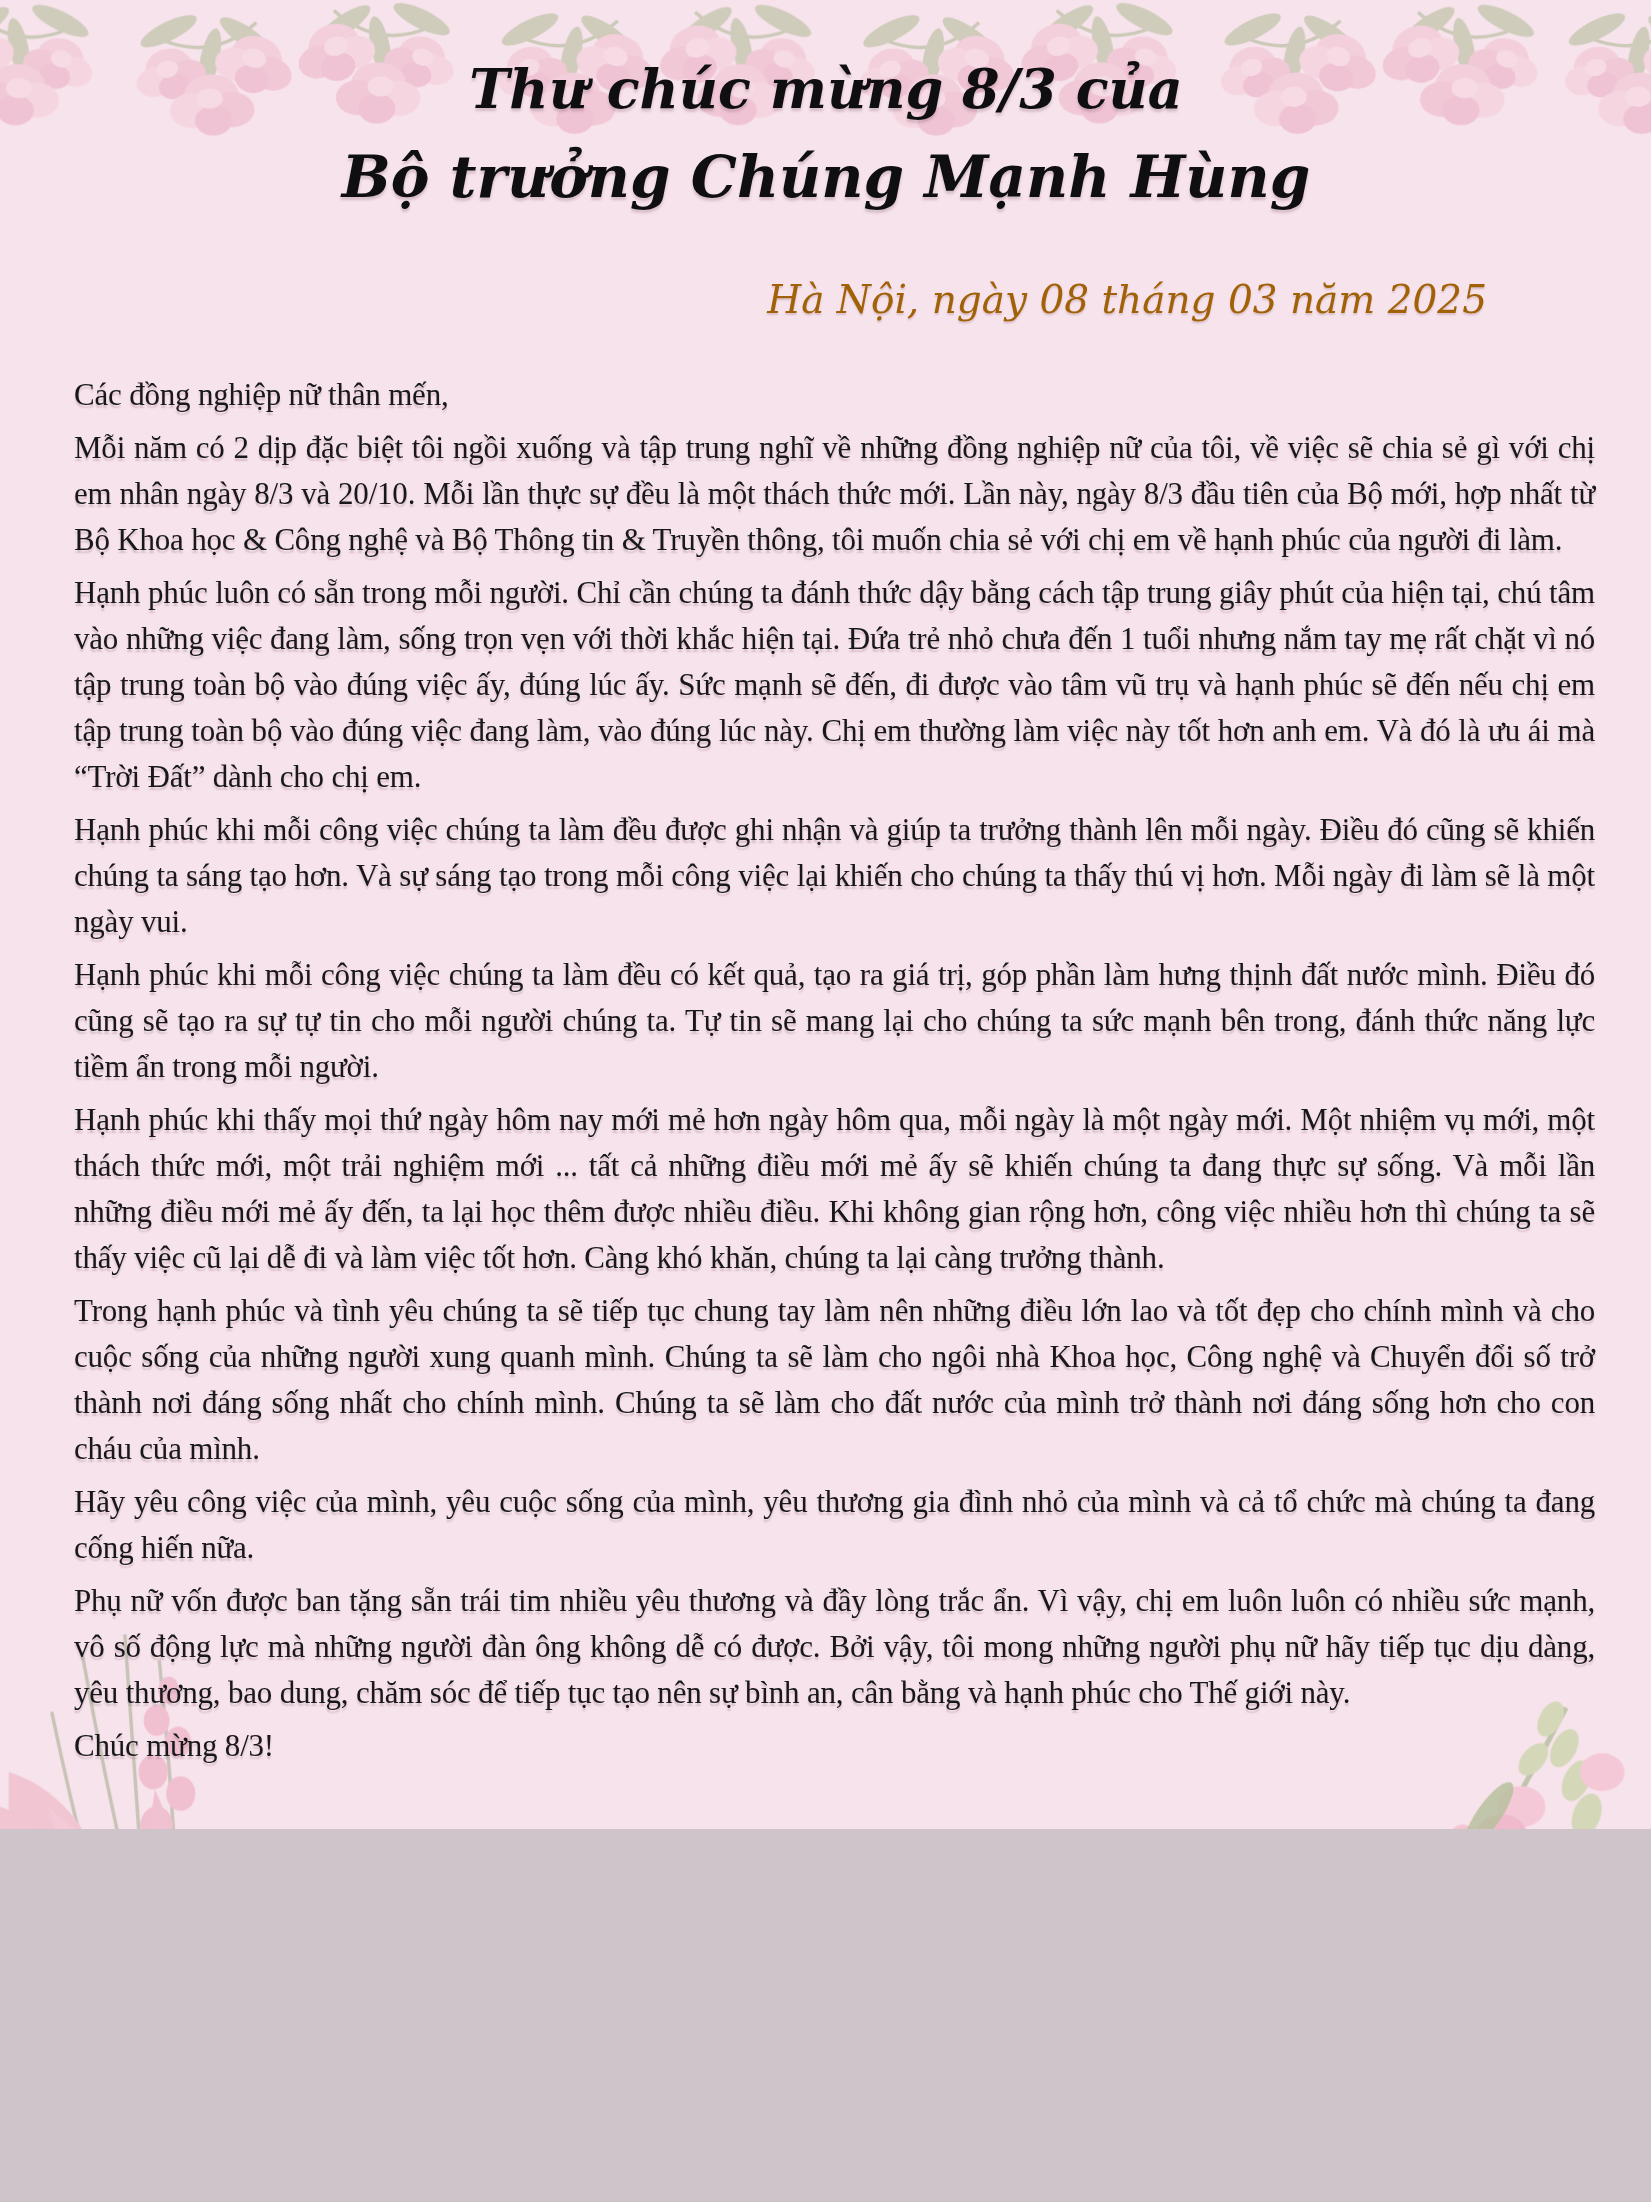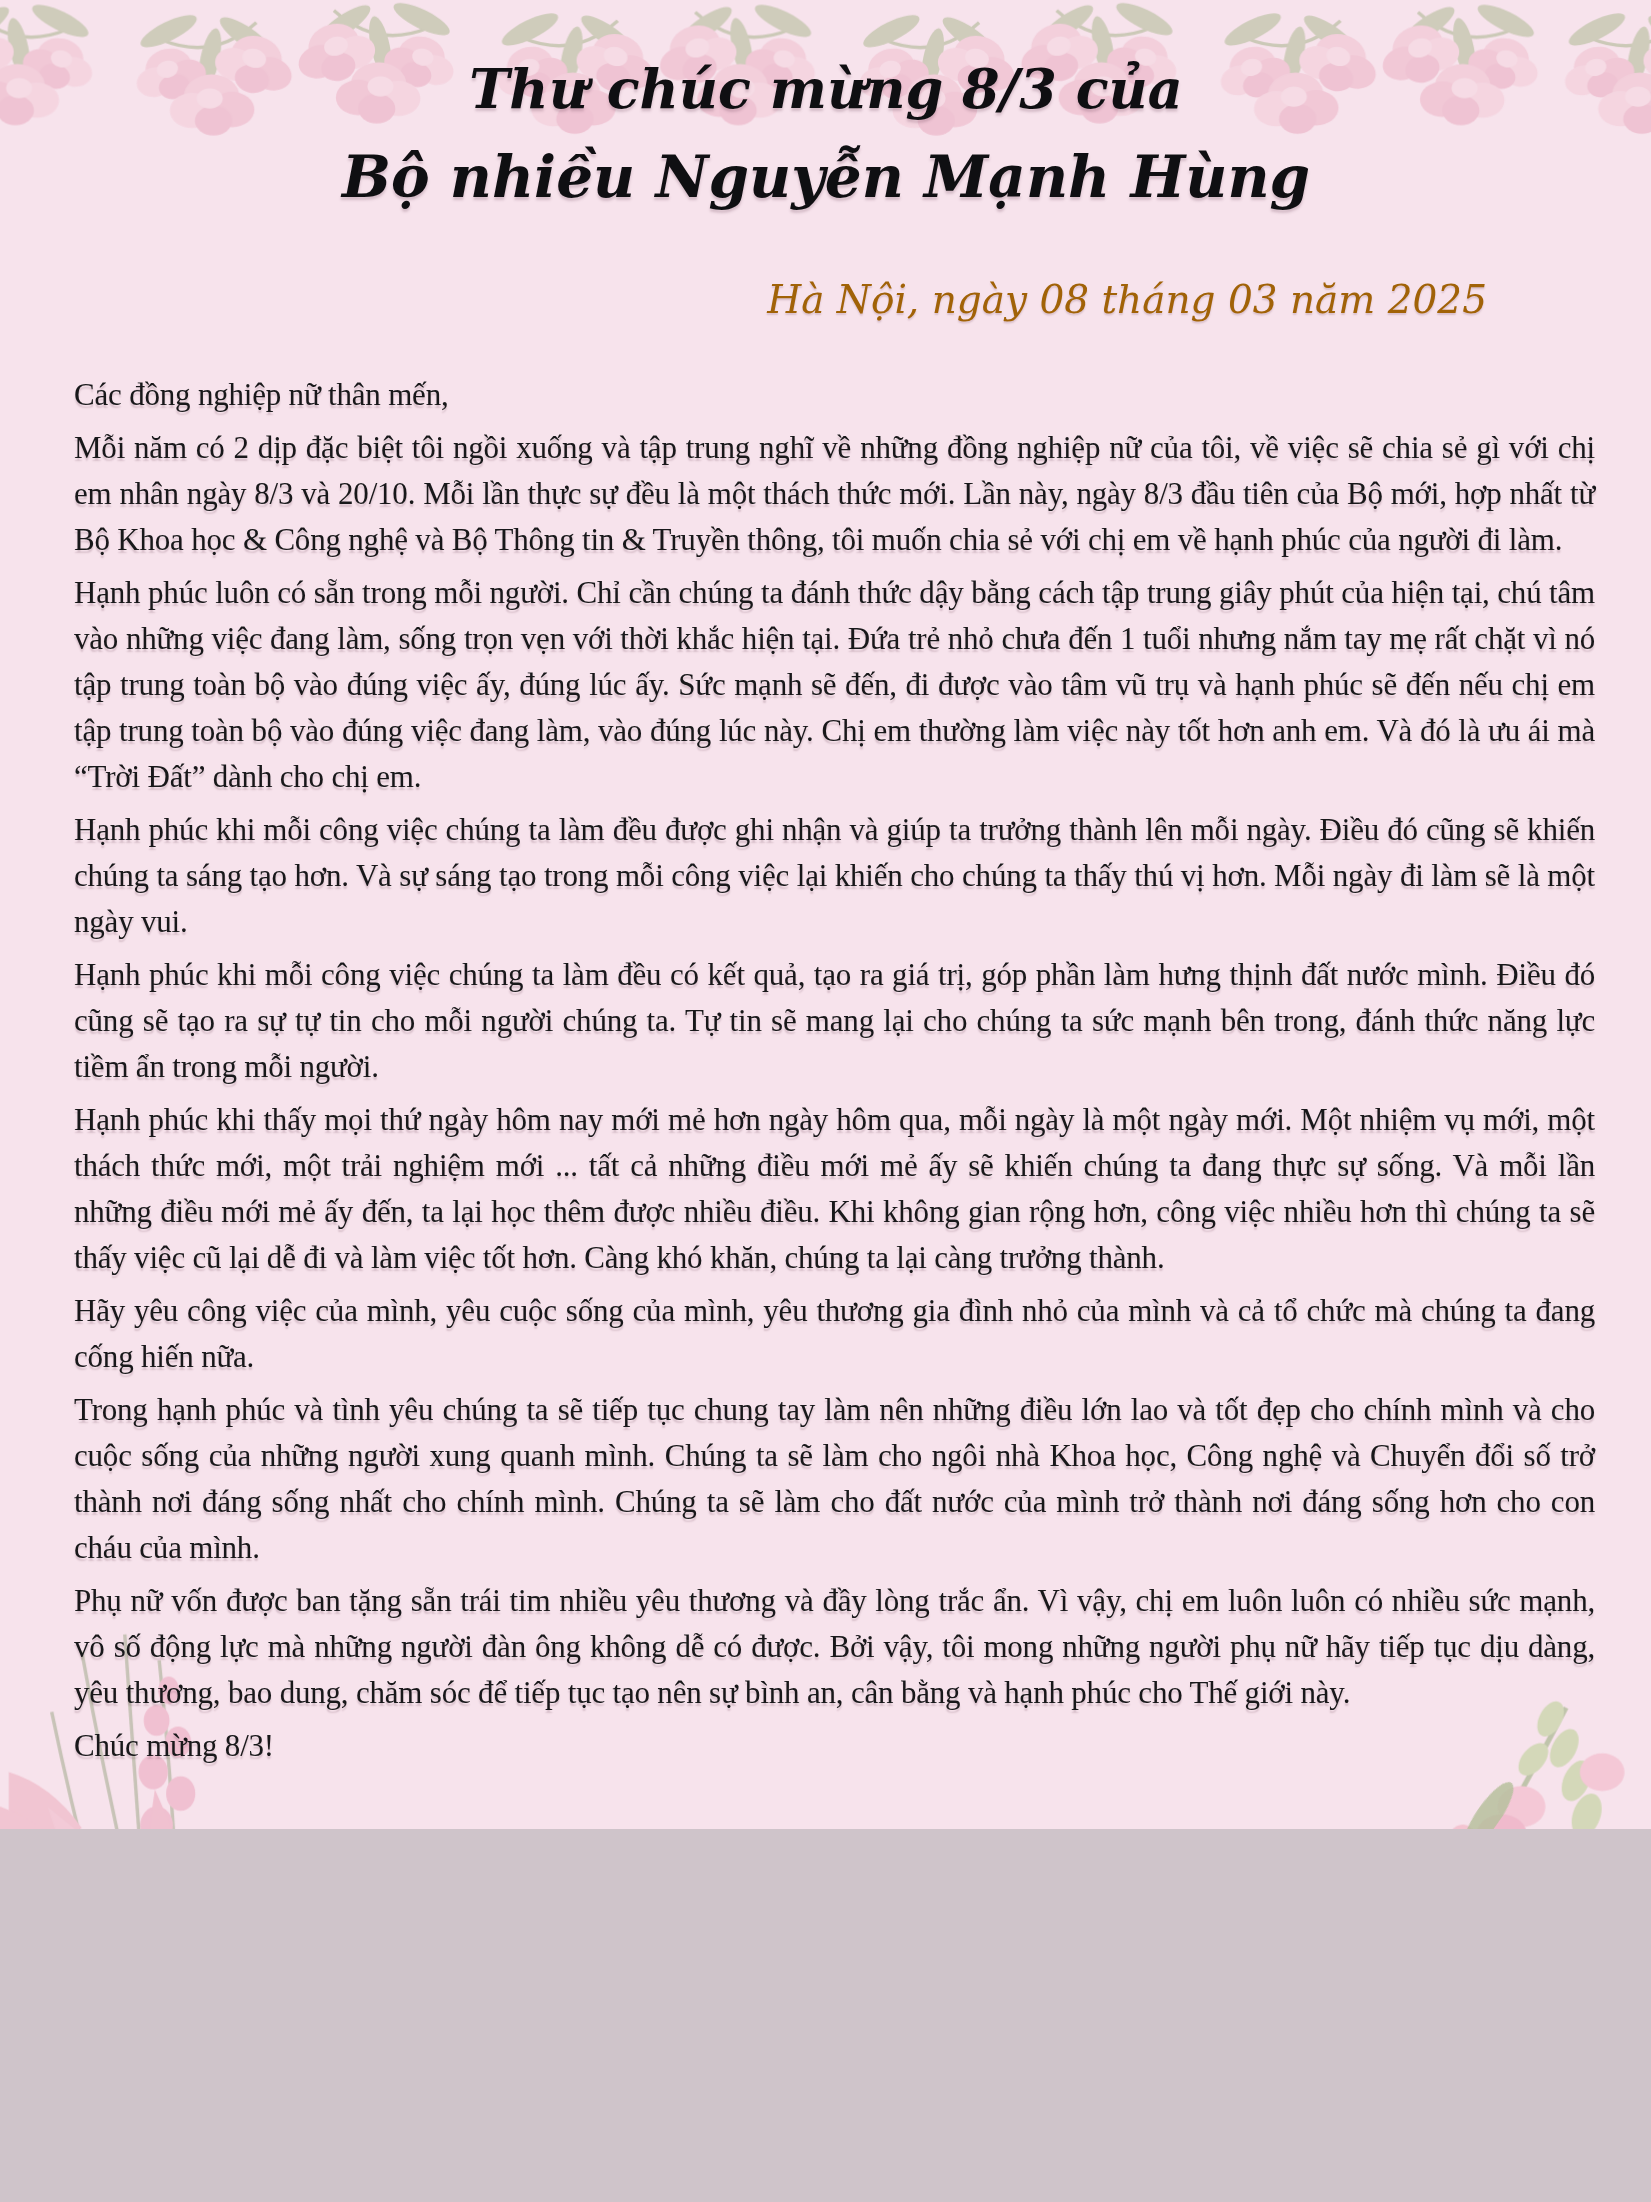--- a/index.html
+++ b/index.html
@@ -315,34 +315,34 @@
         <ellipse cx="200" cy="600" rx="60" ry="20" transform="rotate(-20 200 600)"></ellipse>
         <ellipse cx="400" cy="560" rx="55" ry="18" transform="rotate(30 400 560)"></ellipse>
         <ellipse cx="480" cy="480" rx="48" ry="16" transform="rotate(70 480 480)"></ellipse>
         <ellipse cx="330" cy="170" rx="46" ry="14" transform="rotate(-55 330 170)"></ellipse>
       </g>
     </g>
   </svg>
 
   <div class="title">
     <div class="l1">Thư chúc mừng 8/3 của</div>
-    <div class="l2">Bộ nhiều Nguyễn Mạnh Hùng</div>
+    <div class="l2">Bộ trưởng Chúng Mạnh Hùng</div>
   </div>
 
   <div class="dateline">Hà Nội, ngày 08 tháng 03 năm 2025</div>
 
   <div class="letter">
     <p>Các đồng nghiệp nữ thân mến,</p>
     <p>Mỗi năm có 2 dịp đặc biệt tôi ngồi xuống và tập trung nghĩ về những đồng nghiệp nữ của tôi, về việc sẽ chia sẻ gì với chị em nhân ngày 8/3 và 20/10. Mỗi lần thực sự đều là một thách thức mới. Lần này, ngày 8/3 đầu tiên của Bộ mới, hợp nhất từ Bộ Khoa học &amp; Công nghệ và Bộ Thông tin &amp; Truyền thông, tôi muốn chia sẻ với chị em về hạnh phúc của người đi làm.</p>
     <p>Hạnh phúc luôn có sẵn trong mỗi người. Chỉ cần chúng ta đánh thức dậy bằng cách tập trung giây phút của hiện tại, chú tâm vào những việc đang làm, sống trọn vẹn với thời khắc hiện tại. Đứa trẻ nhỏ chưa đến 1 tuổi nhưng nắm tay mẹ rất chặt vì nó tập trung toàn bộ vào đúng việc ấy, đúng lúc ấy. Sức mạnh sẽ đến, đi được vào tâm vũ trụ và hạnh phúc sẽ đến nếu chị em tập trung toàn bộ vào đúng việc đang làm, vào đúng lúc này. Chị em thường làm việc này tốt hơn anh em. Và đó là ưu ái mà “Trời Đất” dành cho chị em.</p>
     <p>Hạnh phúc khi mỗi công việc chúng ta làm đều được ghi nhận và giúp ta trưởng thành lên mỗi ngày. Điều đó cũng sẽ khiến chúng ta sáng tạo hơn. Và sự sáng tạo trong mỗi công việc lại khiến cho chúng ta thấy thú vị hơn. Mỗi ngày đi làm sẽ là một ngày vui.</p>
     <p>Hạnh phúc khi mỗi công việc chúng ta làm đều có kết quả, tạo ra giá trị, góp phần làm hưng thịnh đất nước mình. Điều đó cũng sẽ tạo ra sự tự tin cho mỗi người chúng ta. Tự tin sẽ mang lại cho chúng ta sức mạnh bên trong, đánh thức năng lực tiềm ẩn trong mỗi người.</p>
     <p>Hạnh phúc khi thấy mọi thứ ngày hôm nay mới mẻ hơn ngày hôm qua, mỗi ngày là một ngày mới. Một nhiệm vụ mới, một thách thức mới, một trải nghiệm mới ... tất cả những điều mới mẻ ấy sẽ khiến chúng ta đang thực sự sống. Và mỗi lần những điều mới mẻ ấy đến, ta lại học thêm được nhiều điều. Khi không gian rộng hơn, công việc nhiều hơn thì chúng ta sẽ thấy việc cũ lại dễ đi và làm việc tốt hơn. Càng khó khăn, chúng ta lại càng trưởng thành.</p>
+    <p>Trong hạnh phúc và tình yêu chúng ta sẽ tiếp tục chung tay làm nên những điều lớn lao và tốt đẹp cho chính mình và cho cuộc sống của những người xung quanh mình. Chúng ta sẽ làm cho ngôi nhà Khoa học, Công nghệ và Chuyển đổi số trở thành nơi đáng sống nhất cho chính mình. Chúng ta sẽ làm cho đất nước của mình trở thành nơi đáng sống hơn cho con cháu của mình.</p>
     <p>Hãy yêu công việc của mình, yêu cuộc sống của mình, yêu thương gia đình nhỏ của mình và cả tổ chức mà chúng ta đang cống hiến nữa.</p>
-    <p>Trong hạnh phúc và tình yêu chúng ta sẽ tiếp tục chung tay làm nên những điều lớn lao và tốt đẹp cho chính mình và cho cuộc sống của những người xung quanh mình. Chúng ta sẽ làm cho ngôi nhà Khoa học, Công nghệ và Chuyển đổi số trở thành nơi đáng sống nhất cho chính mình. Chúng ta sẽ làm cho đất nước của mình trở thành nơi đáng sống hơn cho con cháu của mình.</p>
     <p>Phụ nữ vốn được ban tặng sẵn trái tim nhiều yêu thương và đầy lòng trắc ẩn. Vì vậy, chị em luôn luôn có nhiều sức mạnh, vô số động lực mà những người đàn ông không dễ có được. Bởi vậy, tôi mong những người phụ nữ hãy tiếp tục dịu dàng, yêu thương, bao dung, chăm sóc để tiếp tục tạo nên sự bình an, cân bằng và hạnh phúc cho Thế giới này.</p>
     <p>Chúc mừng 8/3!</p>
   </div>
 
   <div class="signature-wrap">
     <svg width="456" height="258" viewBox="0 0 530 300">
       <g fill="none" stroke="#27428d" stroke-linecap="round" stroke-linejoin="round">
         <ellipse cx="268" cy="162" rx="56" ry="106" stroke-width="9" transform="rotate(33 268 162)"></ellipse>
         <path d="M198,210 c8,-12 20,-24 30,-27 l6,15 19,-27 7,16 20,-28 8,14 21,-24" stroke-width="8"></path>
         <path d="M296,164 C348,136 436,74 514,18" stroke-width="9"></path>

